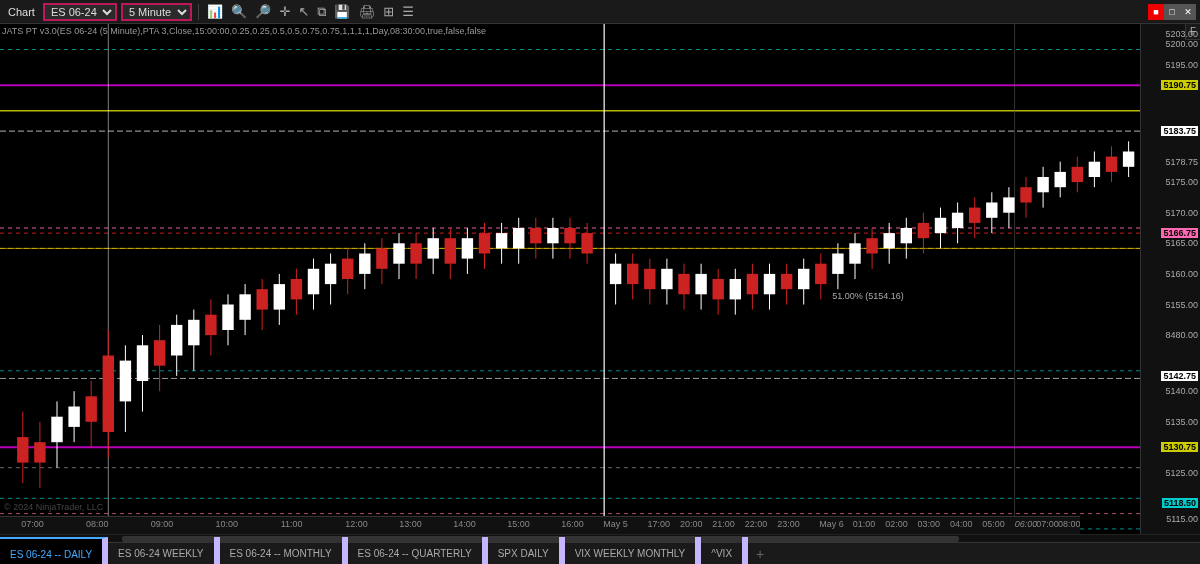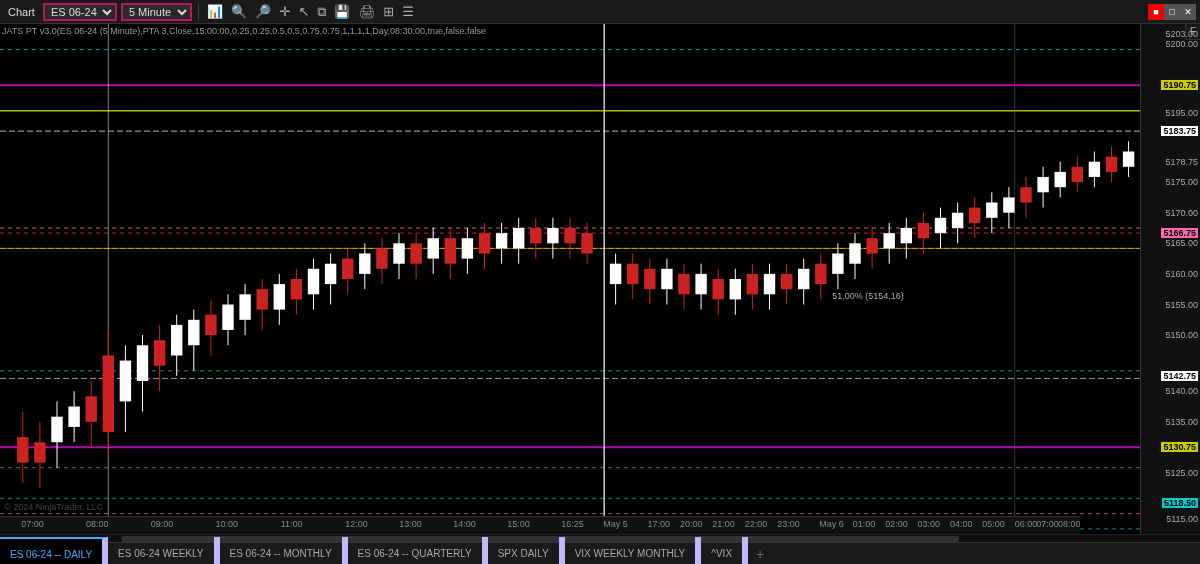--- a/index.html
+++ b/index.html
@@ -327,56 +327,56 @@
         <div id="time-axis-main" style="position:relative;width:100%;height:100%;">
         <div class="time-label" style="left: 3%;">07:00</div>
             <div class="time-label" style="left: 9%;">08:00</div>
             <div class="time-label" style="left: 15%;">09:00</div>
             <div class="time-label" style="left: 21%;">10:00</div>
             <div class="time-label" style="left: 27%;">11:00</div>
             <div class="time-label" style="left: 33%;">12:00</div>
             <div class="time-label" style="left: 38%;">13:00</div>
             <div class="time-label" style="left: 43%;">14:00</div>
             <div class="time-label" style="left: 48%;">15:00</div>
-            <div class="time-label" style="left: 53%;">16:25</div>
+            <div class="time-label" style="left: 53%;">16:00</div>
             <div class="time-label" style="left: 57%;">May 5</div>
             <div class="time-label" style="left: 61%;">17:00</div>
             <div class="time-label" style="left: 64%;">20:00</div>
             <div class="time-label" style="left: 67%;">21:00</div>
             <div class="time-label" style="left: 70%;">22:00</div>
             <div class="time-label" style="left: 73%;">23:00</div>
             <div class="time-label" style="left: 77%;">May 6</div>
             <div class="time-label" style="left: 80%;">01:00</div>
             <div class="time-label" style="left: 83%;">02:00</div>
             <div class="time-label" style="left: 86%;">03:00</div>
             <div class="time-label" style="left: 89%;">04:00</div>
             <div class="time-label" style="left: 92%;">05:00</div>
-            <div class="time-label" style="left: 95%;">06:00</div>
+            <div class="time-label" style="left: 95%; font-style: italic;">06:00</div>
             <div class="time-label" style="left: 97%;">07:00</div>
             <div class="time-label" style="left: 99%;">08:00</div>
           </div>
       </div>
 
     </div>
 
     <div id="price-scale">
       <div class="f-label" style="position:absolute;top:0;right:0;background:#1a1a1a;color:#aaa;font-size:10px;padding:2px 4px;border-left:1px solid #333;border-bottom:1px solid #333;">F</div>
     <div class="price-label normal" style="top: 2%;">5203.00</div>
         <div class="price-label normal" style="top: 4%;">5200.00</div>
-        <div class="price-label normal" style="top: 8%; margin-top: 48px;">5195.00</div>
+        <div class="price-label normal" style="top: 8%;">5195.00</div>
         <div class="price-label highlight-yellow" style="top: 12%;">5190.75</div>
         <div class="price-label highlight-white" style="top: 21%;">5183.75</div>
         <div class="price-label normal" style="top: 27%;">5178.75</div>
         <div class="price-label normal" style="top: 31%;">5175.00</div>
         <div class="price-label normal" style="top: 37%;">5170.00</div>
         <div class="price-label highlight-pink" style="top: 41%;">5166.75</div>
         <div class="price-label normal" style="top: 43%;">5165.00</div>
         <div class="price-label normal" style="top: 49%;">5160.00</div>
         <div class="price-label normal" style="top: 55%;">5155.00</div>
-        <div class="price-label normal" style="top: 61%;">5150.00</div>
+        <div class="price-label normal" style="top: 61%;">8480.00</div>
         <div class="price-label highlight-white" style="top: 69%;">5142.75</div>
         <div class="price-label normal" style="top: 72%;">5140.00</div>
         <div class="price-label normal" style="top: 78%;">5135.00</div>
         <div class="price-label highlight-yellow" style="top: 83%;">5130.75</div>
         <div class="price-label normal" style="top: 88%;">5125.00</div>
         <div class="price-label highlight-cyan" style="top: 94%;">5118.50</div>
         <div class="price-label normal" style="top: 97%;">5115.00</div>
       </div>
   </div>
 

